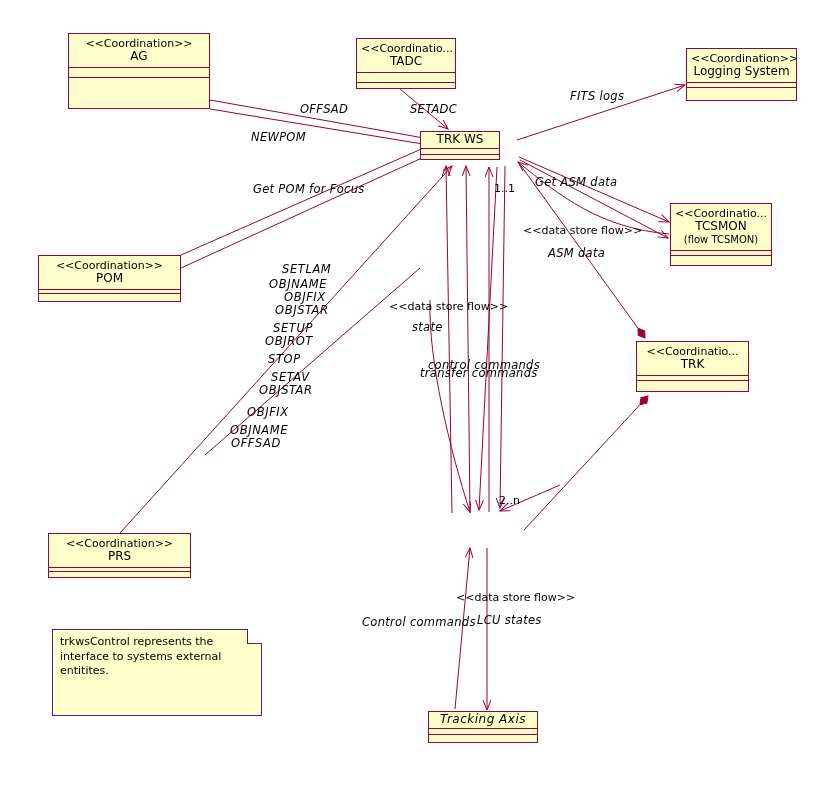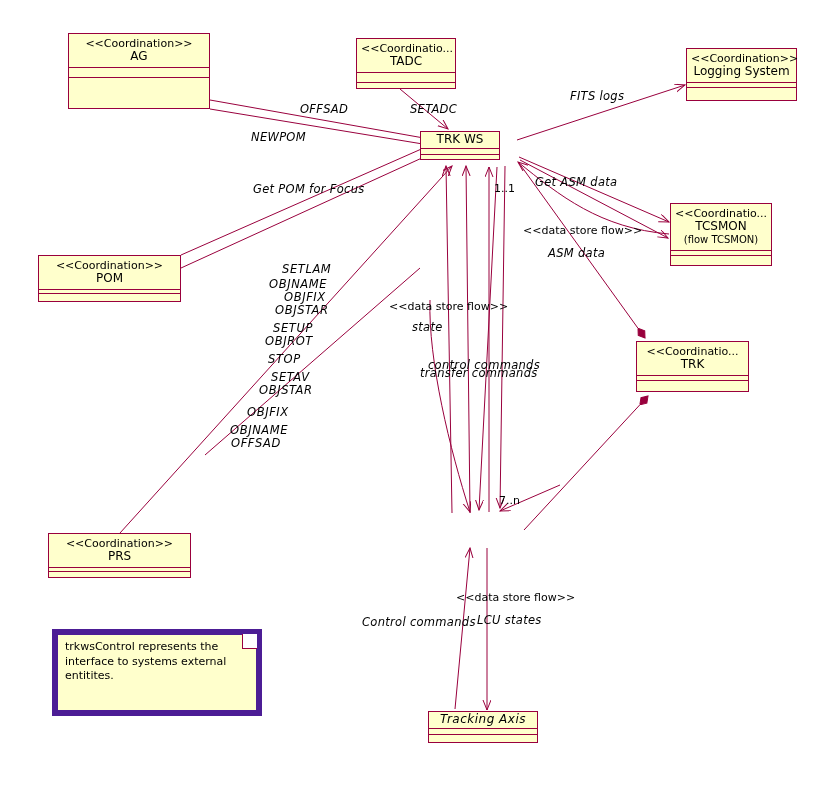--- a/index.html
+++ b/index.html
@@ -12,21 +12,21 @@
              box-sizing:border-box;}
   .uml-class .hdr{padding:3px 4px 4px 4px;text-align:center;line-height:13px;}
   .uml-class .stereo{font-size:11px;color:#000;white-space:nowrap;}
   .uml-class .cname{font-size:12px;color:#000;white-space:nowrap;}
   .uml-class .cname.abstract{font-style:italic;letter-spacing:.5px;}
   .uml-class .from{font-size:10px;color:#000;white-space:nowrap;}
   .uml-class .sep{height:1px;background:#99003d;}
   .uml-class .compart{height:9px;}
   .uml-class .compart2{height:11px;}
 
-  .note{position:absolute;background:#ffffcc;border:6px solid #4c1d95;
+  .note{position:absolute;background:#ffffcc;border:1px solid #4c1d95;
         box-sizing:border-box;font-size:11px;line-height:14.5px;color:#000;
         padding:5px 7px 4px 7px;}
   .note .fold{position:absolute;right:-1px;top:-1px;width:14px;height:14px;
         background:#ffffff;border-left:1px solid #99003d;border-bottom:1px solid #99003d;
         transform:none;}
   .note-line{white-space:nowrap;}
 
   .elabel{position:absolute;font-size:11.5px;font-style:italic;color:#000;
           white-space:nowrap;letter-spacing:.3px;}
   .stereo-label{position:absolute;font-size:11px;color:#000;white-space:nowrap;font-style:normal;}
@@ -203,21 +203,21 @@
   <div class="elabel" style="left:428px;top:358px;">control commands</div>
   <div class="elabel" style="left:420px;top:366px;">transfer commands</div>
   <div class="elabel" style="left:362px;top:615px;">Control commands</div>
   <div class="elabel" style="left:477px;top:613px;">LCU states</div>
 
   <div class="stereo-label" style="left:523px;top:224px;">&lt;&lt;data store flow&gt;&gt;</div>
   <div class="stereo-label" style="left:389px;top:300px;">&lt;&lt;data store flow&gt;&gt;</div>
   <div class="stereo-label" style="left:456px;top:591px;">&lt;&lt;data store flow&gt;&gt;</div>
 
   <div class="mult" style="left:477px;top:182px;margin-left:17px;">1..1</div>
-  <div class="mult" style="left:499px;top:494px;">7..n</div>
+  <div class="mult" style="left:499px;top:494px;">2..n</div>
 
   <div>
     <div class="msg" style="left:282px;top:262px;">SETLAM</div>
     <div class="msg" style="left:269px;top:277px;">OBJNAME</div>
     <div class="msg" style="left:284px;top:290px;">OBJFIX</div>
     <div class="msg" style="left:275px;top:303px;">OBJSTAR</div>
     <div class="msg" style="left:273px;top:321px;">SETUP</div>
     <div class="msg" style="left:265px;top:334px;">OBJROT</div>
     <div class="msg" style="left:268px;top:352px;">STOP</div>
     <div class="msg" style="left:271px;top:370px;">SETAV</div>

